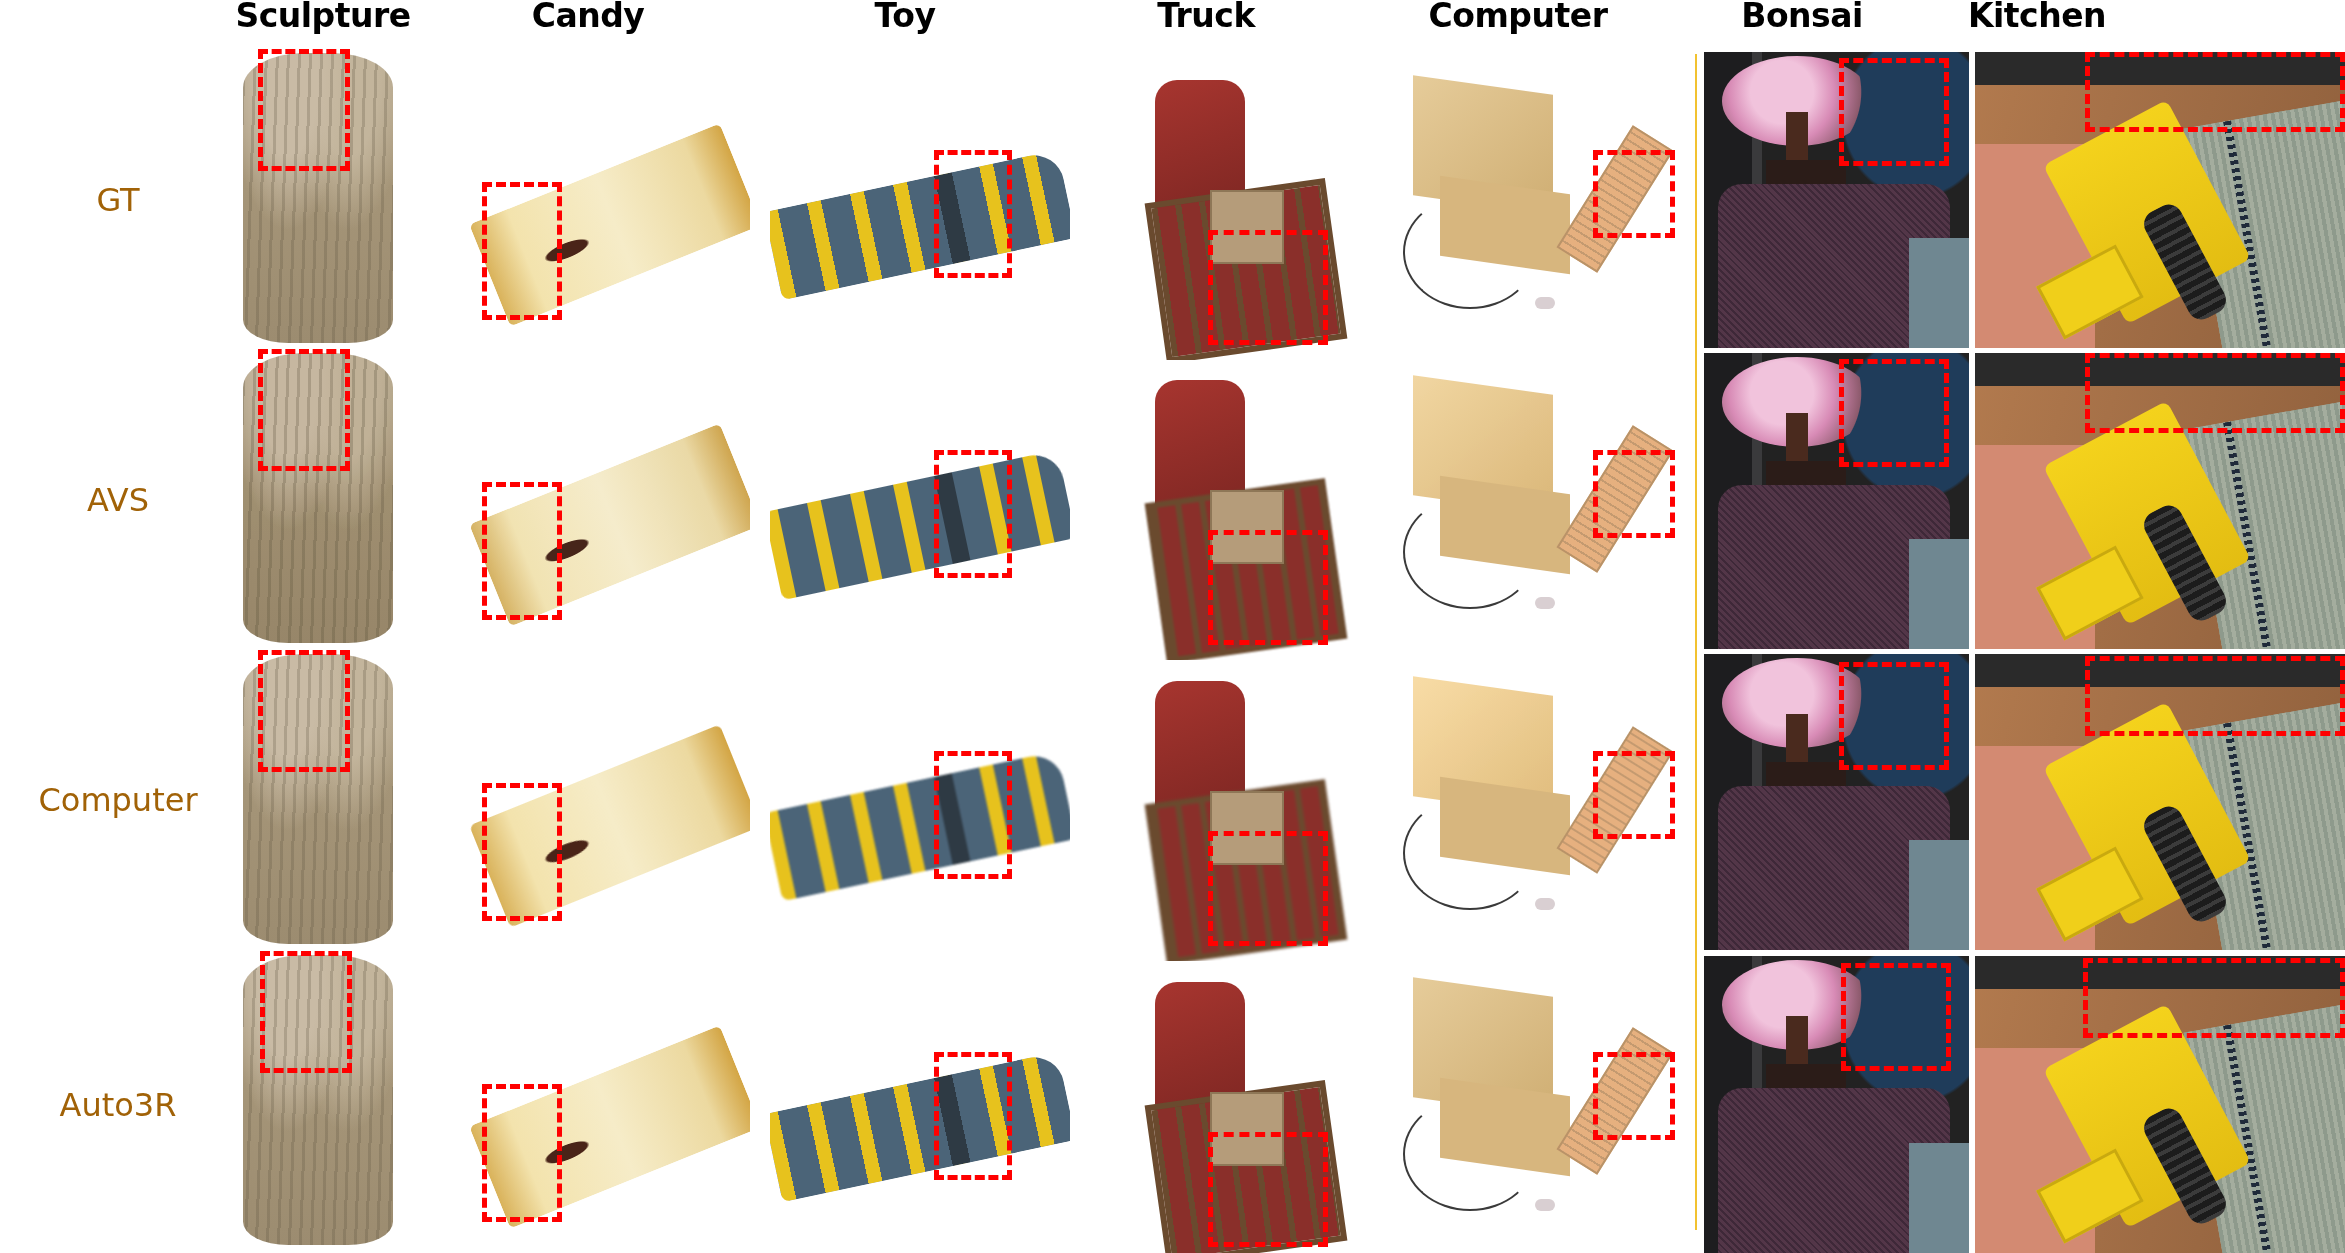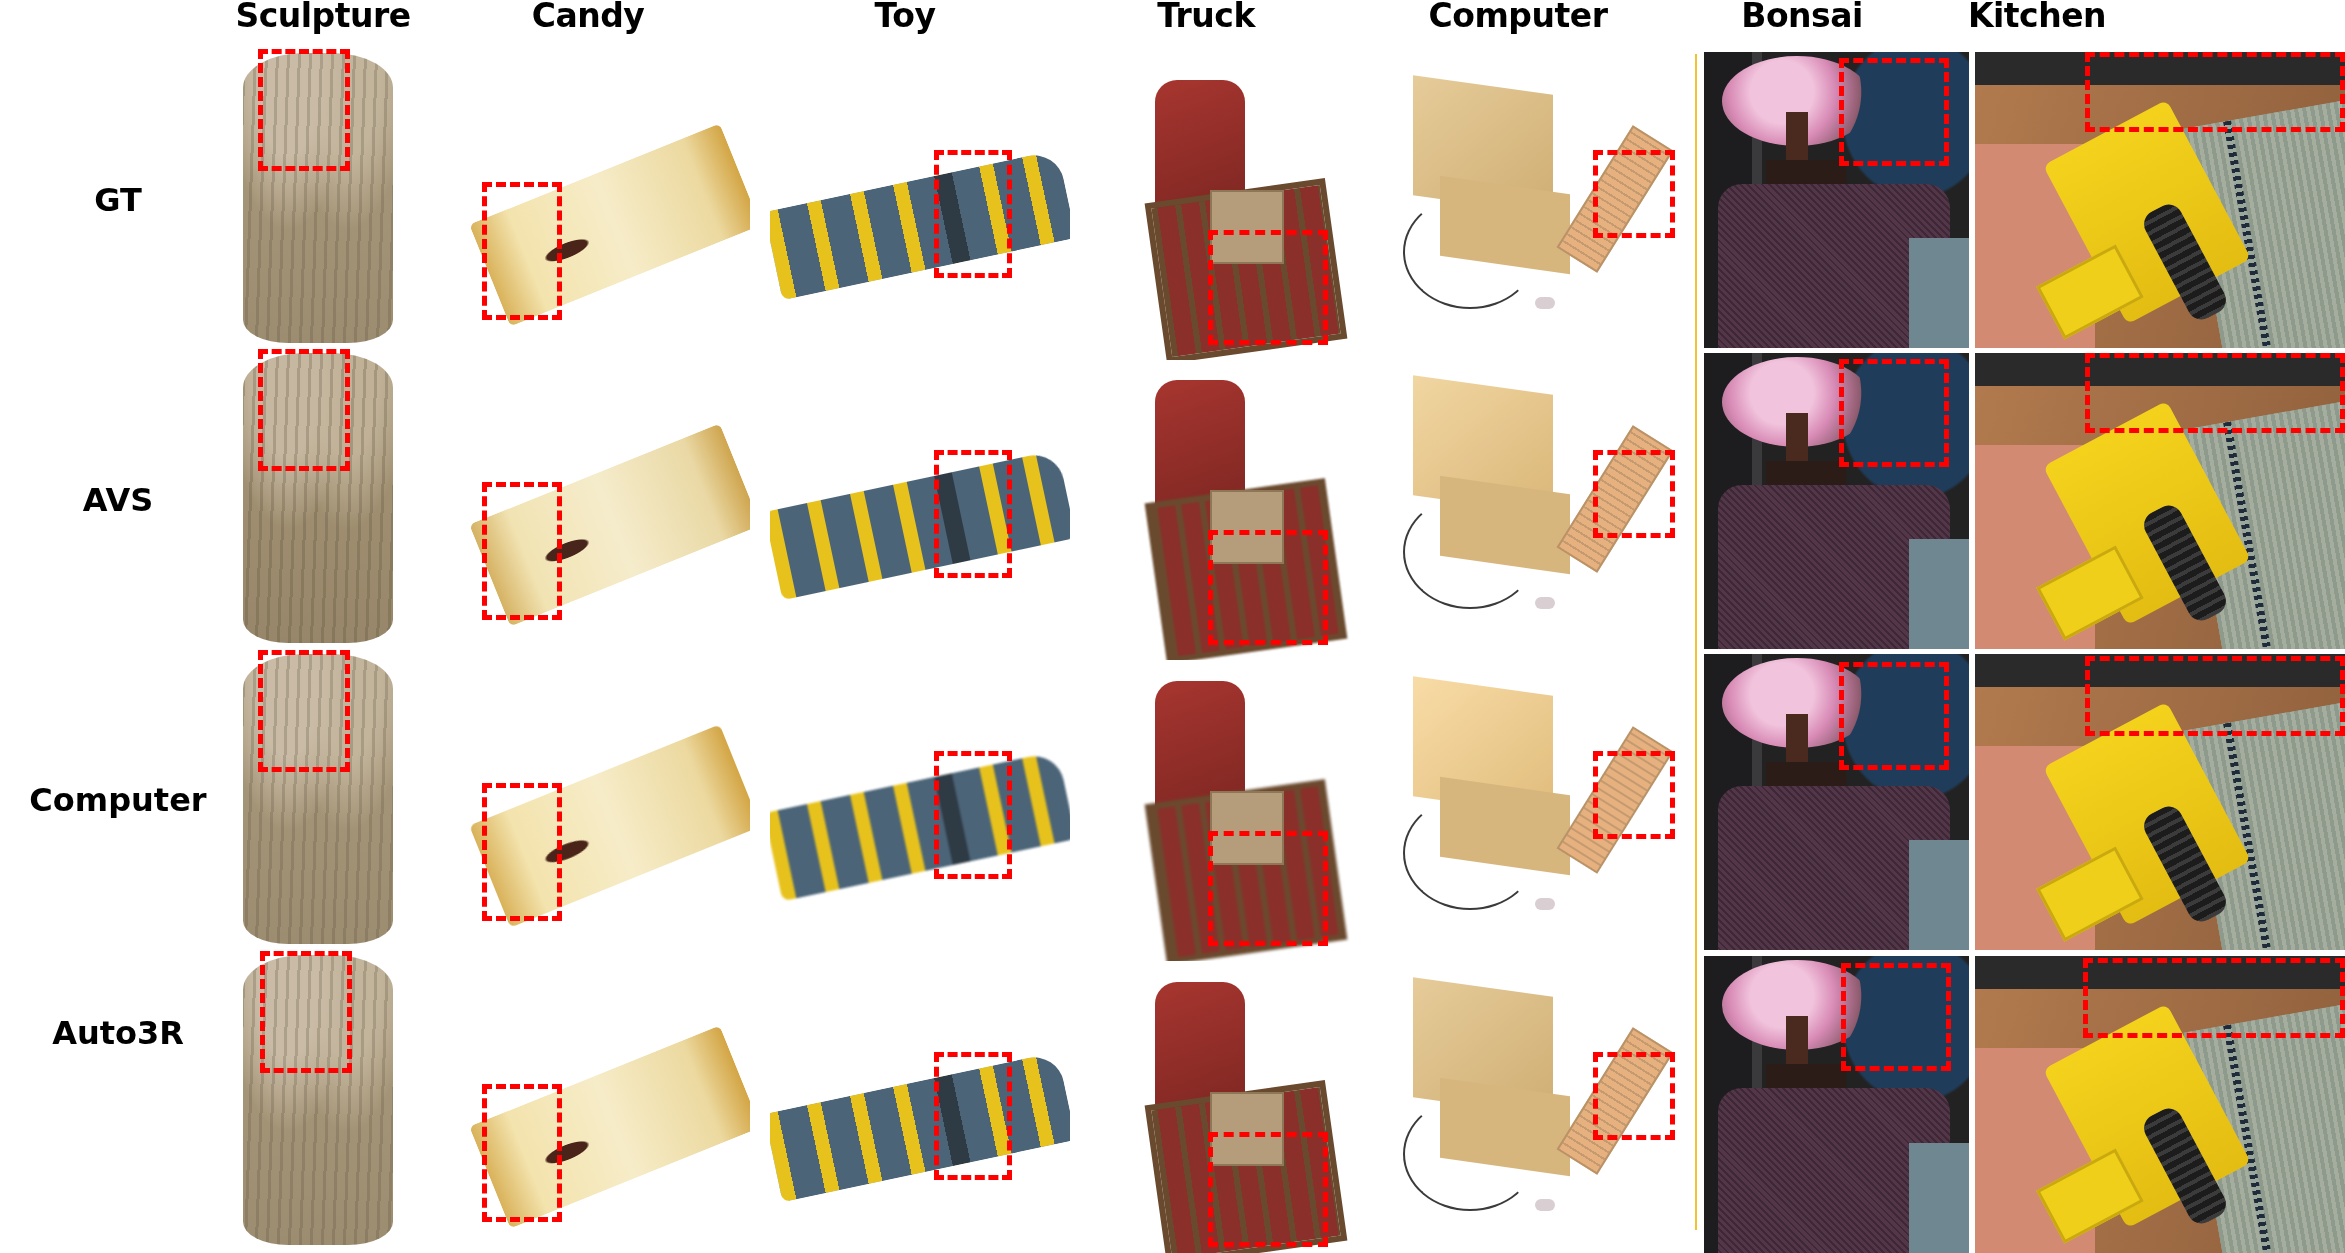--- a/index.html
+++ b/index.html
@@ -1,20 +1,20 @@
 <!DOCTYPE html>
 <html><head>
 <meta charset="utf-8">
 <style>
   html, body { margin:0; padding:0; background:#ffffff; }
   body { width:2345px; height:1253px; position:relative; overflow:hidden;
          font-family:"DejaVu Sans", "Liberation Sans", sans-serif; }
   .col-header { position:absolute; top:-4px; font-weight:bold; font-size:33px; color:#000;
                 transform:translateX(-50%); white-space:nowrap; letter-spacing:-0.5px; }
-  .row-label { position:absolute; left:118px; font-weight:bold; font-size:32px; color:#000000;
+  .row-label { position:absolute; left:118px; font-weight:normal; font-size:32px; color:#a16207;
                transform:translate(-50%,-50%); white-space:nowrap; }
   .cell { position:absolute; overflow:hidden; }
   .roi { position:absolute; border:5px dashed #ff0000; box-sizing:border-box; pointer-events:none; }
   .divider { position:absolute; left:1695px; top:54px; width:2px; height:1176px; background:#f2c230; }
 
   
   .sculpture { position:absolute; border-radius:40% 40% 30% 30% / 12% 12% 8% 8%;
     background:
       repeating-linear-gradient(92deg, rgba(90,80,60,.25) 0 3px, transparent 3px 11px),
       radial-gradient(ellipse at 30% 10%, #c9bba5 0 20%, transparent 40%),
@@ -78,21 +78,21 @@
 <div class="col-header" style="left:588px">Candy</div>
 <div class="col-header" style="left:905px">Toy</div>
 <div class="col-header" style="left:1206px">Truck</div>
 <div class="col-header" style="left:1518px">Computer</div>
 <div class="col-header" style="left:1802px">Bonsai</div>
 <div class="col-header" style="left:2037px">Kitchen</div>
 
 <div class="row-label" style="top:200px">GT</div>
 <div class="row-label" style="top:500px">AVS</div>
 <div class="row-label" style="top:800px">Computer</div>
-<div class="row-label" style="top:1033px">Auto3R</div>
+<div class="row-label" style="top:1105px">Auto3R</div>
 
 <div class="divider"></div>
 
 <div>
 
   <div class="cell" style="left:225px;top:45px;width:175px;height:300px;">
     <div class="sculpture" style="left:18px;top:8px;width:150px;height:290px;"></div>
     <div class="roi" style="left:33px;top:4px;width:92px;height:122px;"></div>
   </div>
 

